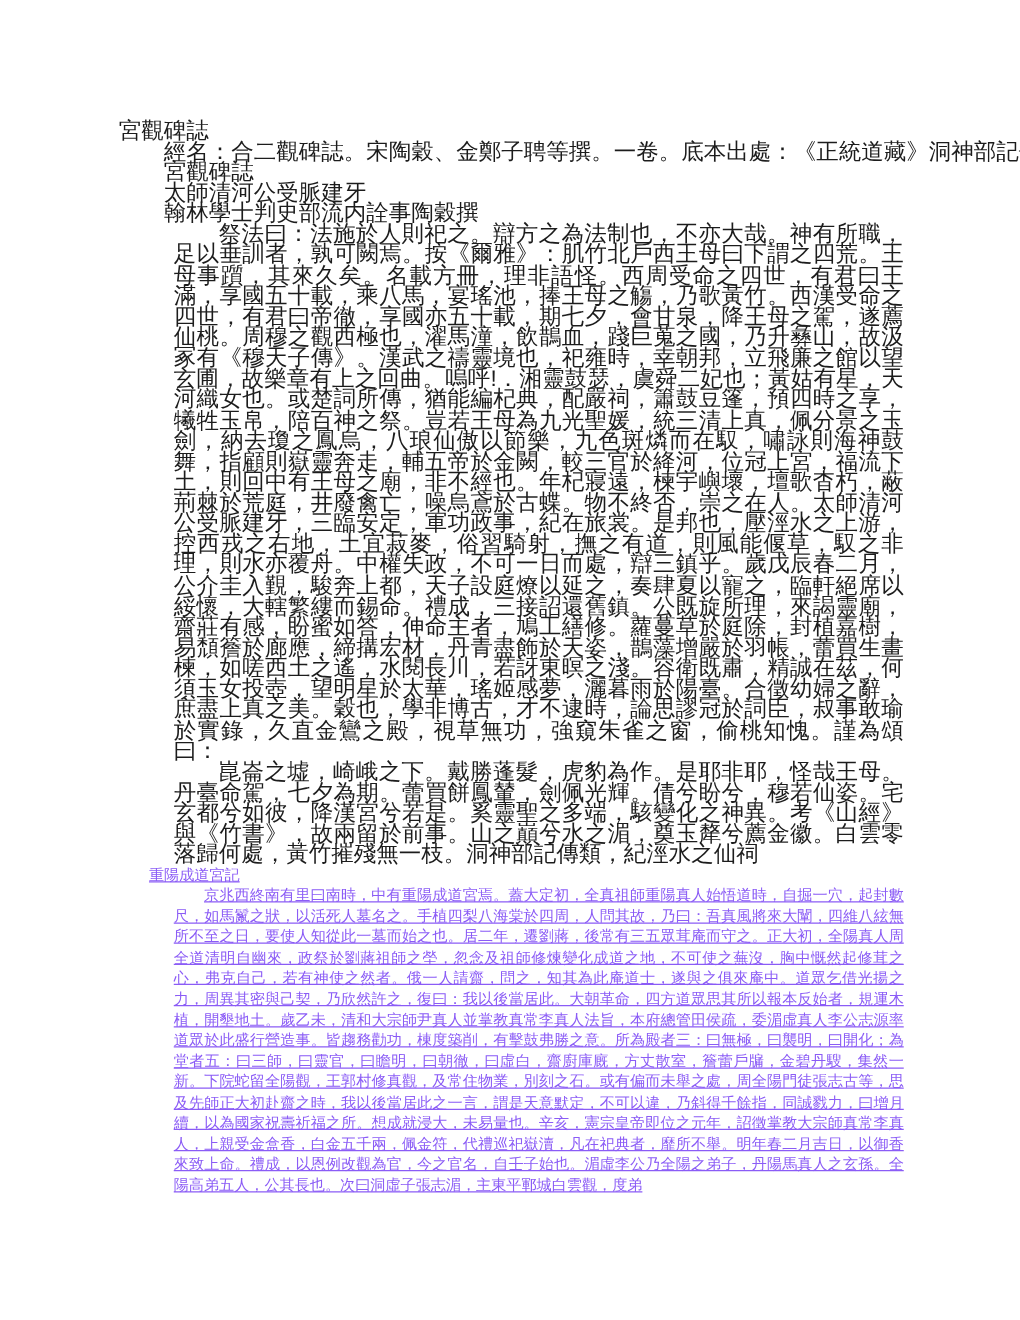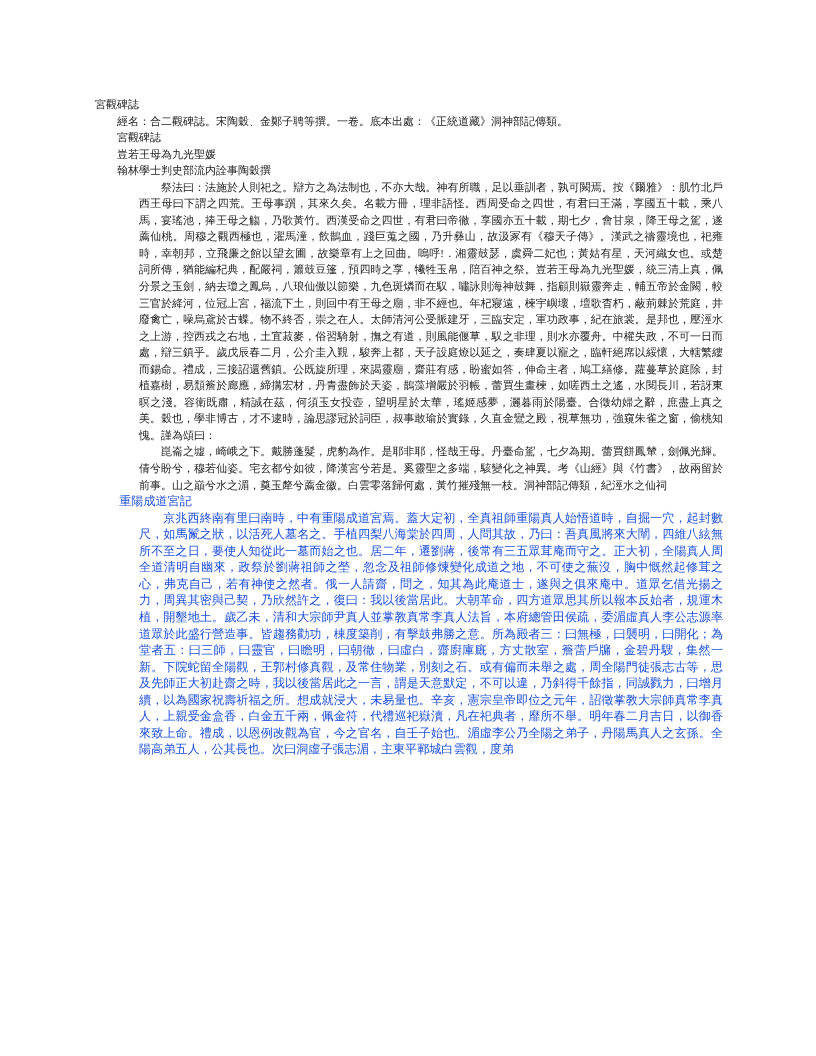--- a/index.html
+++ b/index.html
@@ -21,36 +21,37 @@
     height: 1056px;
     padding: 96px 93px 96px 95px;
     background: #ffffff;
     position: relative;
   }
   .doc-body {
     width: 628px;
   }
   
   .serif-block {
-    font-family: Liberation Serif, serif;
-    font-size: 11px;
+    font-family: Liberation Sans, sans-serif;
+    font-size: 18px;
     line-height: 16.55px;
     text-align: justify;
     text-justify: inter-character;
     letter-spacing: 0;
     color: #1c1c1c;
   }
   
   .sans-block {
     font-family: "DejaVu Sans", "Liberation Sans", sans-serif;
     font-size: 12.1px;
     line-height: 16.55px;
     text-align: justify;
     text-justify: inter-character;
-    color: #1d4ed8;
+    color: #8b5cf6;
+    text-decoration: underline;
   }
   p {
     margin: 0;
     padding: 0;
   }
   .p-indent {
     text-indent: 2em;
     margin-left: 44px;
   }
   .heading-line {
@@ -69,21 +70,21 @@
   <div class="doc-body">
 
     <div class="serif-block">
 
       <p class="title-line">宮觀碑誌</p>
 
       <p class="heading-line">經名：合二觀碑誌。宋陶穀、金鄭子聘等撰。一卷。底本出處：《正統道藏》洞神部記傳類。</p>
 
       <p class="heading-line">宮觀碑誌</p>
 
-      <p class="heading-line">豈若王母為九光聖媛</p>
+      <p class="heading-line">太師清河公受脈建牙</p>
 
       <p class="heading-line">翰林學士判史部流内詮事陶穀撰</p>
 
       <p class="p-indent">祭法曰：法施於人則祀之。辯方之為法制也，不亦大哉。神有所職，足以垂訓者，孰可闕焉。按《爾雅》：肌竹北戶西王母曰下謂之四荒。王母事躓，其來久矣。名載方冊，理非語怪。西周受命之四世，有君曰王滿，享國五十載，乘八馬，宴瑤池，捧王母之觴，乃歌黃竹。西漢受命之四世，有君曰帝徹，享國亦五十載，期七夕，會甘泉，降王母之駕，遂薦仙桃。周穆之觀西極也，濯馬潼，飲鵲血，踐巨蒐之國，乃升彝山，故汲冢有《穆天子傳》。漢武之禱靈境也，祀雍時，幸朝邦，立飛廉之館以望玄圃，故樂章有上之回曲。嗚呼!．湘靈鼓瑟，虞舜二妃也；黃姑有星，天河織女也。或楚詞所傳，猶能編杞典，配嚴祠，簫鼓豆篷，預四時之享，犧牲玉帛，陪百神之祭。豈若王母為九光聖媛，統三清上真，佩分景之玉劍，納去瓊之鳳烏，八琅仙傲以節樂，九色斑燐而在馭，嘯詠則海神鼓舞，指顧則嶽靈奔走，輔五帝於金闕，較三官於絳河，位冠上宮，福流下土，則回中有王母之廟，非不經也。年杞寢遠，楝宇嶼壞，壇歌杳朽，蔽荊棘於荒庭，井廢禽亡，噪烏鳶於古蝶。物不終否，崇之在人。太師清河公受脈建牙，三臨安定，軍功政事，紀在旅裳。是邦也，壓涇水之上游，控西戎之右地，土宜菽麥，俗習騎射，撫之有道，則風能偃草，馭之非理，則水亦覆舟。中權失政，不可一日而處，辯三鎮乎。歲戊辰春二月，公介圭入覲，駿奔上都，天子設庭燎以延之，奏肆夏以寵之，臨軒絕席以綏懷，大轄繁縷而錫命。禮成，三接詔還舊鎮。公既旋所理，來謁靈廟，齋莊有感，盼蜜如答，伸命主者，鳩工繕修。蘿蔓草於庭除，封植嘉樹，易頹簷於廊應，締搆宏材，丹青盡飾於天姿，鵲藻增嚴於羽帳，蕾買生畫楝，如嗟西土之遙，水閱長川，若訝東暝之淺。容衛既肅，精誠在茲，何須玉女投壺，望明星於太華，瑤姬感夢，灑暮雨於陽臺。合徵幼婦之辭，庶盡上真之美。穀也，學非博古，才不逮時，論思謬冠於詞臣，叔事敢瑜於實錄，久直金鸞之殿，視草無功，強窺朱雀之窗，偷桃知愧。謹為頌曰：</p>
 
       <p class="p-indent">崑崙之墟，崎峨之下。戴勝蓬髮，虎豹為作。是耶非耶，怪哉王母。丹臺命駕，七夕為期。蕾買餅鳳輦，劍佩光輝。倩兮盼兮，穆若仙姿。宅玄都兮如彼，降漢宮兮若是。奚靈聖之多端，駭變化之神異。考《山經》與《竹書》，故兩留於前事。山之巔兮水之湄，奠玉犛兮薦金徽。白雲零落歸何處，黃竹摧殘無一枝。洞神部記傳類，紀涇水之仙祠</p>
     </div>
 
     <div class="sans-block">
 

